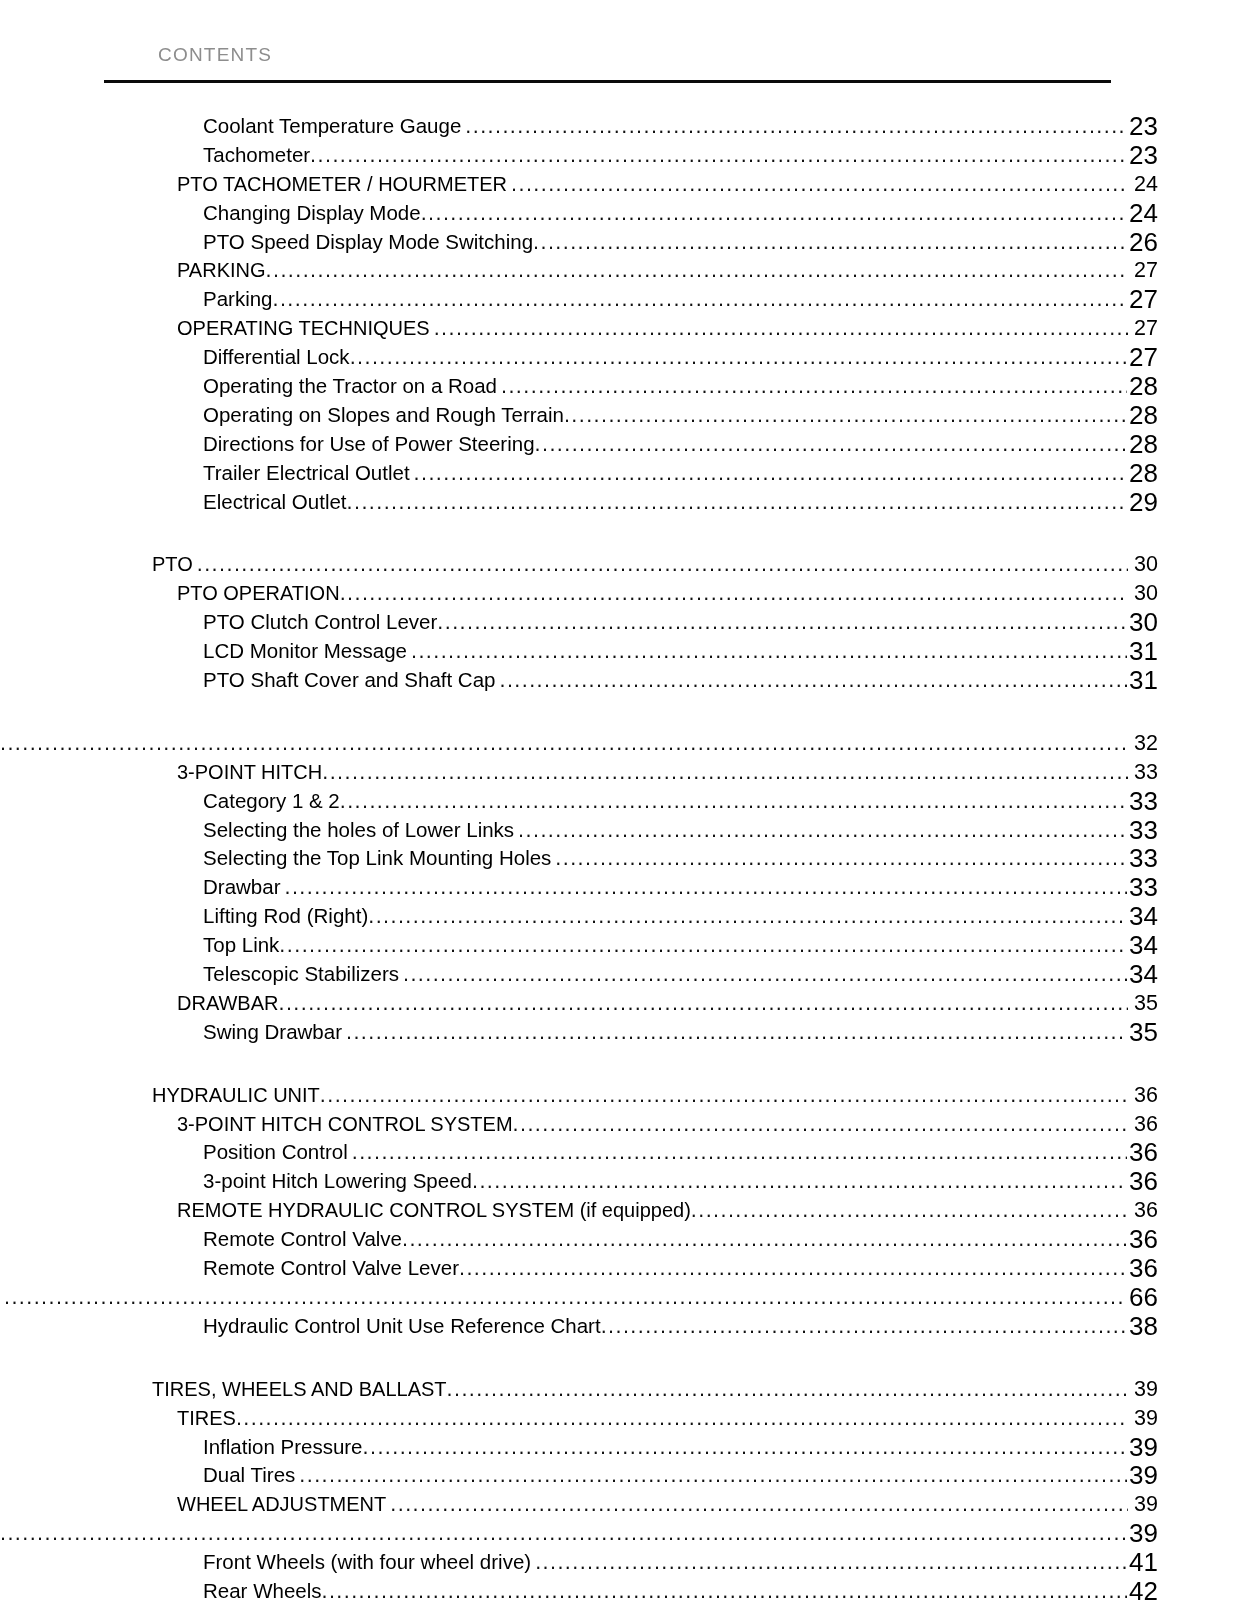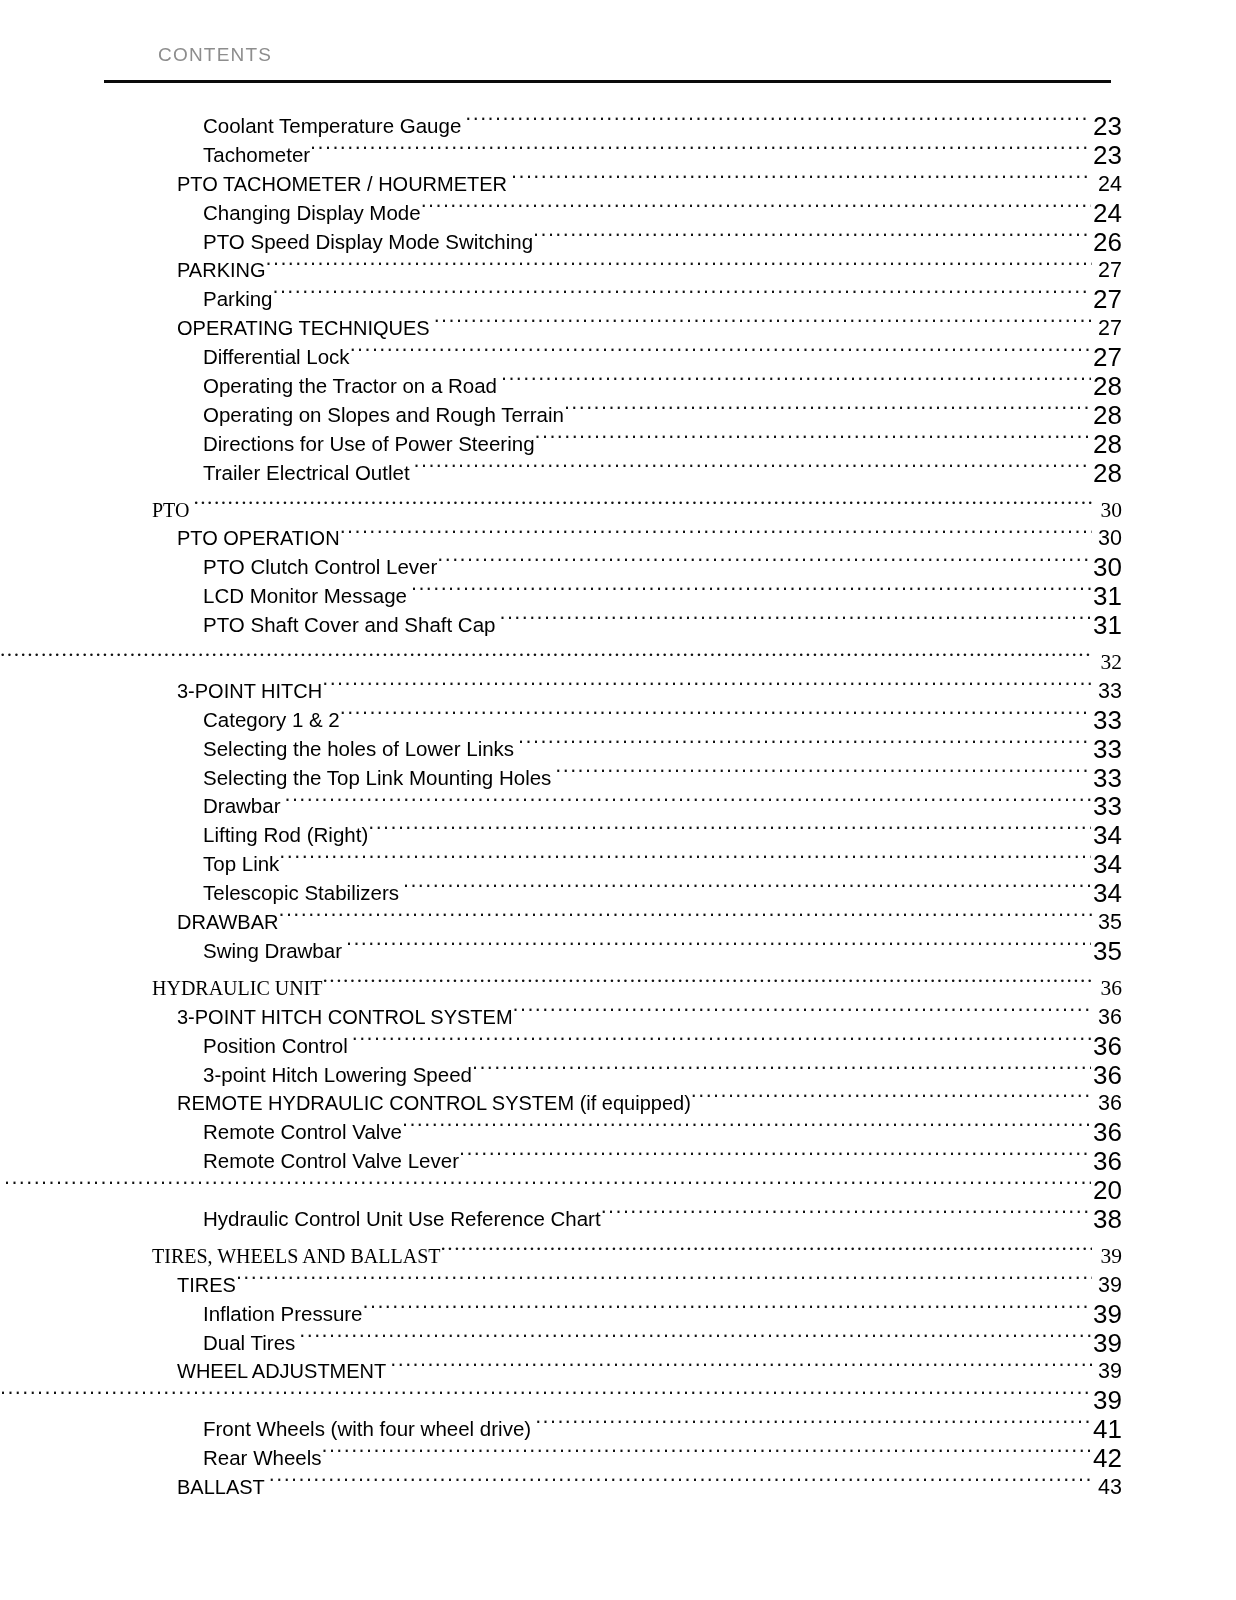--- a/index.html
+++ b/index.html
@@ -42,31 +42,30 @@
     background: #0a0a0a;
   }
   .toc {
     position: absolute;
     left: 0;
     top: 112px;
     width: 1236px;
   }
   .toc-row {
     display: flex;
-    align-items: flex-start;
+    align-items: flex-end;
     width: 100%;
     box-sizing: border-box;
-    padding-right: 114px;
+    padding-right: 78px;
     height: 28.9px;
     line-height: 28.9px;
     white-space: nowrap;
   }
   .toc-row.gap-before {
-    margin-top: 8px;
-    font-family: Liberation Serif, serif;
+    margin-top: 34px;
   }
   .toc-label {
     flex: 0 0 auto;
     font-size: 21.5px;
   }
   .toc-leader {
     flex: 1 1 auto;
     position: relative;
     overflow: hidden;
     height: 1em;
@@ -168,20 +167,25 @@
       <div class="toc-row lvl2 nospace">
         <span class="toc-label">Directions for Use of Power Steering</span>
         <span class="toc-leader"></span>
         <span class="toc-page">28</span>
       </div>
       <div class="toc-row lvl2">
         <span class="toc-label">Trailer Electrical Outlet</span>
         <span class="toc-leader"></span>
         <span class="toc-page">28</span>
       </div>
+      <div class="toc-row lvl2 nospace">
+        <span class="toc-label">Electrical Outlet</span>
+        <span class="toc-leader"></span>
+        <span class="toc-page">29</span>
+      </div>
       <div class="toc-row lvl0 gap-before">
         <span class="toc-label">PTO</span>
         <span class="toc-leader"></span>
         <span class="toc-page">30</span>
       </div>
       <div class="toc-row lvl1 nospace">
         <span class="toc-label">PTO OPERATION</span>
         <span class="toc-leader"></span>
         <span class="toc-page">30</span>
       </div>
@@ -284,21 +288,21 @@
         <span class="toc-leader"></span>
         <span class="toc-page">36</span>
       </div>
       <div class="toc-row lvl2 nospace">
         <span class="toc-label">Remote Control Valve Lever</span>
         <span class="toc-leader"></span>
         <span class="toc-page">36</span>
       </div>
       <div class="toc-row lvl2">
         <span class="toc-leader"></span>
-        <span class="toc-page">20</span>
+        <span class="toc-page">66</span>
       </div>
       <div class="toc-row lvl2 nospace">
         <span class="toc-label">Hydraulic Control Unit Use Reference Chart</span>
         <span class="toc-leader"></span>
         <span class="toc-page">38</span>
       </div>
       <div class="toc-row lvl0 gap-before nospace">
         <span class="toc-label">TIRES, WHEELS AND BALLAST</span>
         <span class="toc-leader"></span>
         <span class="toc-page">39</span>

